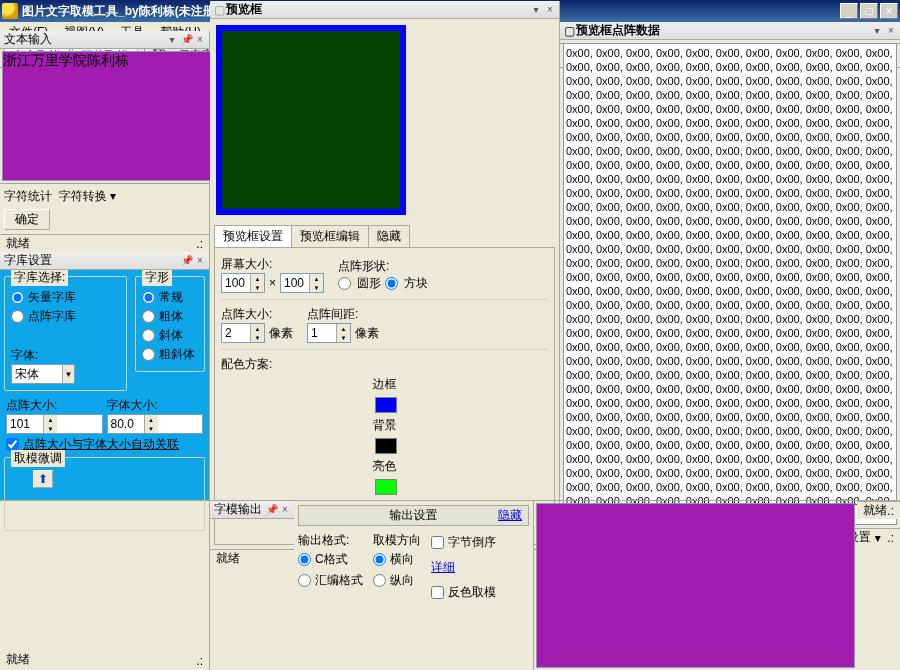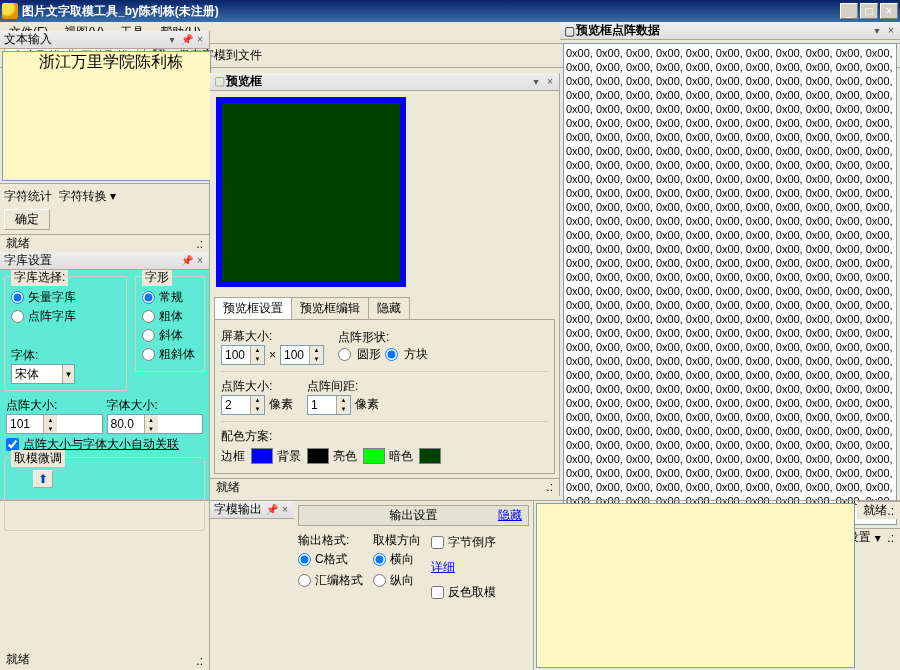--- a/index.html
+++ b/index.html
@@ -20,22 +20,22 @@
 
 .mainrow { flex: 1; display: flex; min-height: 0; align-items: center; }
 .leftcol { width: 210px; display: flex; flex-direction: column; border-right: 1px solid #ACA899; }
 .centercol { width: 350px; display: flex; flex-direction: column; border-right: 1px solid #ACA899; }
 .rightcol { flex: 1; display: flex; flex-direction: column; min-width: 0;}
 
 .panelhdr { background: linear-gradient(to bottom,#EFEFEF,#DEDEDE); height: 18px; display: flex; align-items: center; padding: 0 4px; border-bottom: 1px solid #ACA899; font-size: 12px;}
 .panelhdr .title { flex: 1; }
 .panelhdr .hdricon { width: 10px; margin-left: 4px; font-family: Arial; font-size: 10px; text-align: center; color: #555; }
 
-.panelbody { background: #5eead4; padding: 2px; }
-textarea { width: 100%; resize: none; border: 1px solid #7F9DB9; background: #fef9c3; font-size: 16px; padding-left: 36px; }
+.panelbody { background: #0ea5e9; padding: 2px; }
+textarea { width: 100%; resize: none; border: 1px solid #7F9DB9; background: #a21caf; font-size: 14px; }
 .btn { background: #ECE9D8; border: 1px solid #ACA899; border-top-color:#fff; border-left-color:#fff; padding: 1px 10px; cursor: default; }
 
 .groupbox { border: 1px solid #D0D0BF; border-radius:2px; margin: 4px 2px; padding: 10px 6px 6px; position: relative; }
 .groupbox > .legend { position: absolute; top: -8px; left: 6px; background: #ECE9D8; padding: 0 3px; font-size: 12px; }
 
 .radiorow { display: flex; align-items: center; gap: 2px; margin: 2px 0; white-space: nowrap;}
 input[type=radio], input[type=checkbox] { margin-right: 2px; vertical-align: middle;}
 label { cursor: default; }
 
 .spinner { display: inline-flex; align-items: stretch; border: 1px solid #7F9DB9; background:#fff; height: 20px; }
@@ -271,21 +271,21 @@
                     <div>▼</div>
                   </div>
                 </div>
                 <span>像素</span>
               </div>
           </div>
         </div>
         <div style="border-top:1px solid #D0D0BF;margin:6px 0;"></div>
         <div class="col">
           <span>配色方案:</span>
-          <div class="flexrow" style="margin-top:3px;">
+          <div class="flexrow" style="margin-top:3px;flex-direction:column;">
             <span>边框</span>
               <span class="swatch" style="background:#0000FF;"></span>
             <span>背景</span>
               <span class="swatch" style="background:#000;"></span>
             <span>亮色</span>
               <span class="swatch" style="background:#00FF00;"></span>
             <span>暗色</span>
               <span class="swatch" style="background:#004000;"></span>
           </div>
         </div>

